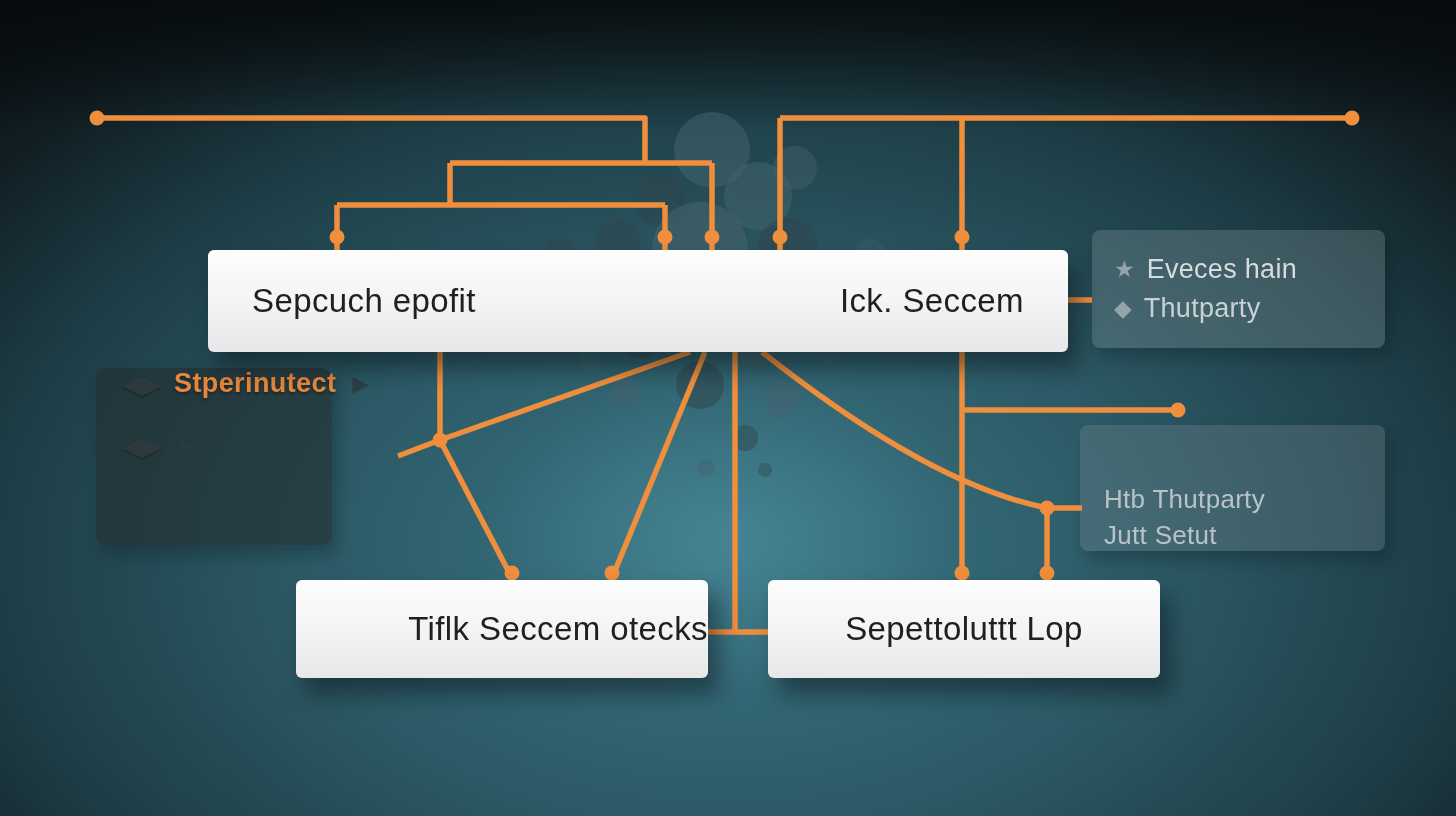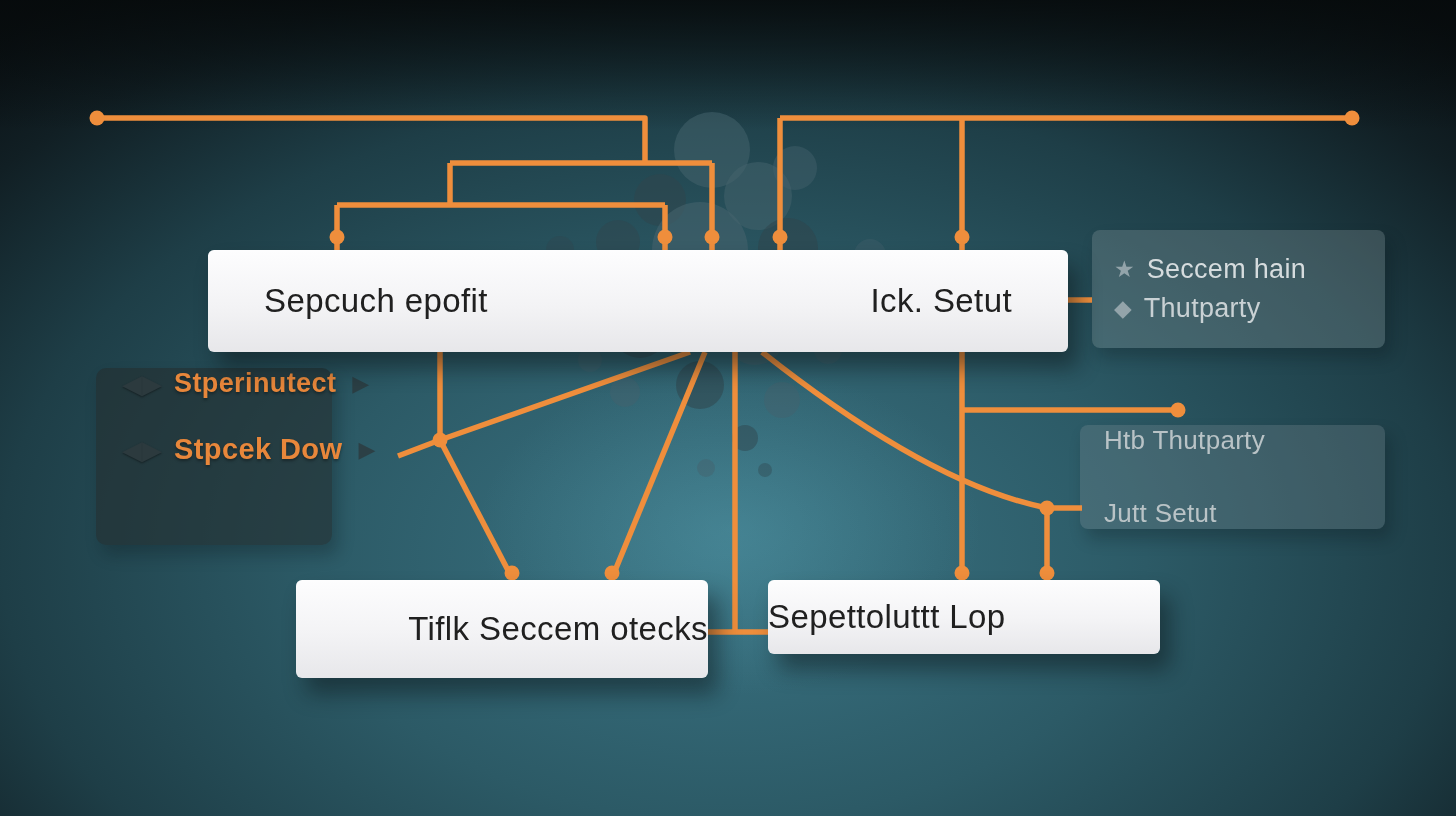--- a/index.html
+++ b/index.html
@@ -16,23 +16,23 @@
     background:radial-gradient(closest-side, rgba(96,170,185,0.30), rgba(96,170,185,0) 72%);
   }
   
   .node{
     position:absolute;border-radius:6px;
     background:linear-gradient(180deg,#fdfdfe 0%,#f3f3f5 55%,#e7e7ea 100%);
     box-shadow:10px 16px 22px rgba(8,16,18,0.45), 0 2px 0 rgba(255,255,255,0.25) inset;
     display:flex;align-items:center;color:#222;
   }
   .node .lbl{font-size:33px;font-weight:500;color:#202020;letter-spacing:0.4px;white-space:nowrap;}
-  .top-node{left:208px;top:250px;width:860px;height:102px;justify-content:space-between;padding:0 56px;box-sizing:border-box;}
+  .top-node{left:208px;top:250px;width:860px;height:102px;justify-content:space-between;padding:0 44px;box-sizing:border-box;}
   .bl-node{left:296px;top:580px;width:412px;height:98px;justify-content:flex-end;}
-  .br-node{left:768px;top:580px;width:392px;height:74px;justify-content:flex-start;}
+  .br-node{left:768px;top:580px;width:392px;height:98px;justify-content:center;}
   
   .panel{position:absolute;border-radius:10px;box-sizing:border-box;
     box-shadow:6px 10px 16px rgba(8,16,18,0.25);}
   .left-panel{
     left:96px;top:368px;width:236px;height:177px;
     background:rgba(36,46,48,0.62);
     display:flex;flex-direction:column;justify-content:flex-start;gap:34px;padding-left:26px;
   }
   .lp-row{display:flex;align-items:center;gap:12px;}
   .lp-icon{color:#2c3a3e;font-size:26px;line-height:1;text-shadow:0 1px 2px rgba(0,0,0,0.4);}
@@ -42,23 +42,23 @@
   .rt-panel{
     left:1092px;top:230px;width:293px;height:118px;border-radius:8px;
     background:rgba(140,155,160,0.30);
     display:flex;flex-direction:column;justify-content:center;gap:8px;padding-left:22px;
   }
   .rt-row{display:flex;align-items:center;gap:12px;}
   .rt-icon{color:#93a4aa;font-size:23px;line-height:1;}
   .rt-label{color:#d6dcde;font-size:27px;font-weight:500;letter-spacing:0.3px;white-space:nowrap;}
   .rt-row:nth-child(2) .rt-label{color:#c9d1d4;}
   .rm-panel{
-    left:1080px;top:425px;width:305px;height:104px;border-radius:8px;
+    left:1080px;top:425px;width:305px;height:126px;border-radius:8px;
     background:rgba(130,145,150,0.28);
-    display:flex;flex-direction:column;justify-content:space-between;gap:5px;padding-left:24px;
+    display:flex;flex-direction:column;justify-content:flex-end;gap:5px;padding-left:24px;
   }
   .rm-row{color:#b9c3c6;font-size:26px;font-weight:500;letter-spacing:0.3px;white-space:nowrap;}
   .rm-row.indent{padding-left:12px;color:#aeb9bc;}
   svg .wire{fill:none;stroke:#EF8E3C;stroke-width:5.5;stroke-linejoin:round;stroke-linecap:butt;}
   svg .dot{fill:#EF8E3C;}
   svg .bubble{fill:#44626c;}
   svg .bubble.dark{fill:#30454d;}
 </style>
 </head>
 <body>
@@ -92,29 +92,28 @@
   </svg>
 
   <div class="panel left-panel">
     <div class="lp-row">
       <span class="lp-icon">◀▶</span>
       <span class="lp-label">Stperinutect</span>
       <span class="lp-trail">▶</span>
     </div>
     <div class="lp-row">
       <span class="lp-icon">◀▶</span>
-      <span class="lp-label">Stpcek Dow</span>
       <span class="lp-trail">▶</span>
     </div>
   </div>
 
   <div class="panel rt-panel">
     <div class="rt-row">
       <span class="rt-icon">★</span>
-      <span class="rt-label">Seccem hain</span>
+      <span class="rt-label">Eveces hain</span>
     </div>
     <div class="rt-row">
       <span class="rt-icon">◆</span>
       <span class="rt-label">Thutparty</span>
     </div>
   </div>
 
   <div class="panel rm-panel">
     <div class="rm-row">Htb Thutparty</div>
     <div class="rm-row">Jutt Setut</div>
@@ -158,21 +157,21 @@
       <circle class="dot" cx="612" cy="573" r="7.5"></circle>
       <circle class="dot" cx="962" cy="573" r="7.5"></circle>
       <circle class="dot" cx="1047" cy="508" r="7.5"></circle>
       <circle class="dot" cx="1047" cy="573" r="7.5"></circle>
       <circle class="dot" cx="1178" cy="410" r="7.5"></circle>
     </g>
   </svg>
 
   <div class="node top-node">
     <span class="lbl">Sepcuch epofit</span>
-    <span class="lbl">Ick. Setut</span>
+    <span class="lbl">Ick. Seccem</span>
   </div>
 
   <div class="node bl-node">
     <span class="lbl">Tiflk Seccem otecks</span>
   </div>
 
   <div class="node br-node">
     <span class="lbl">Sepettoluttt Lop</span>
   </div>
 

